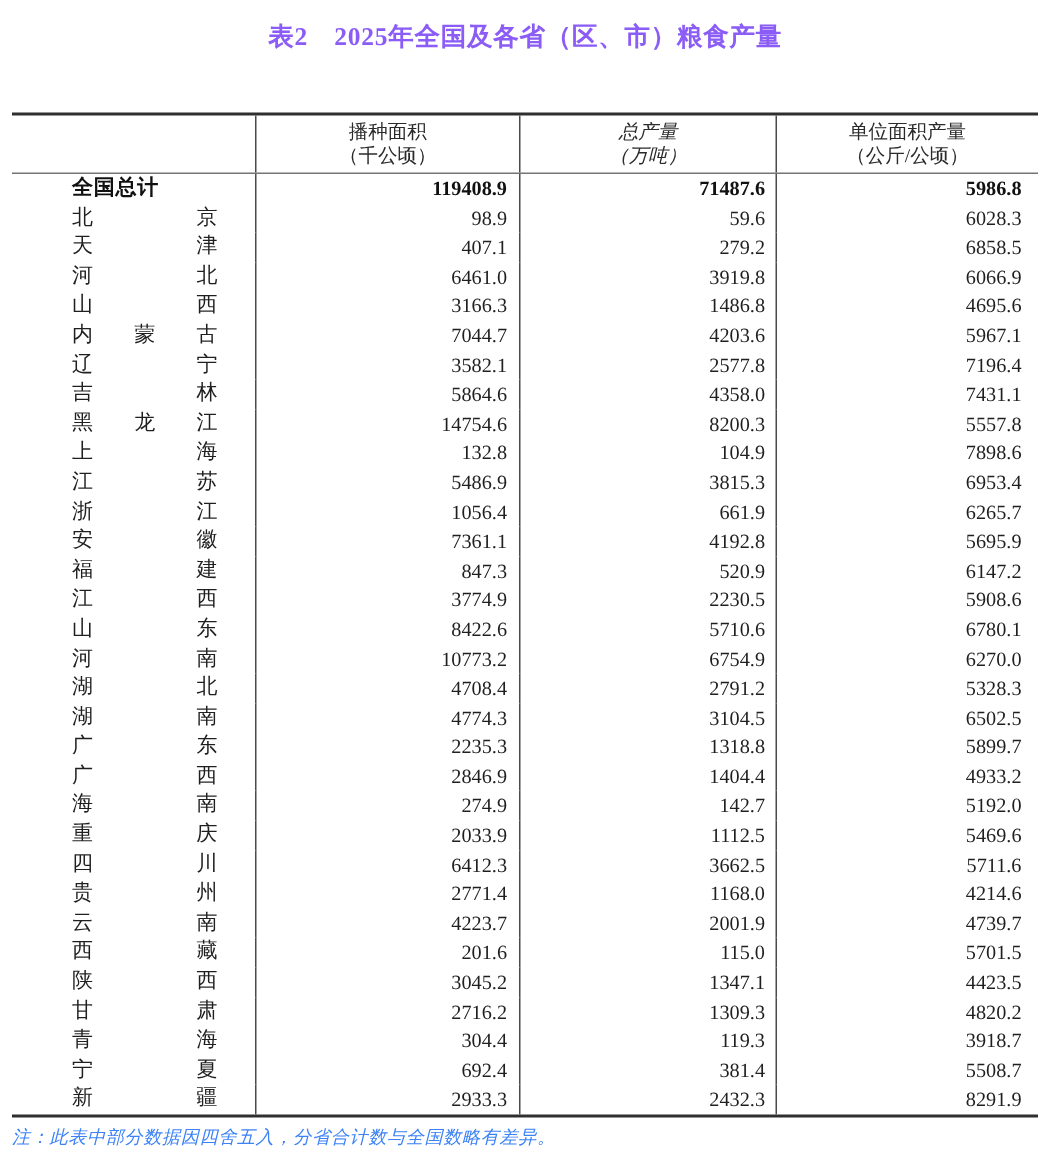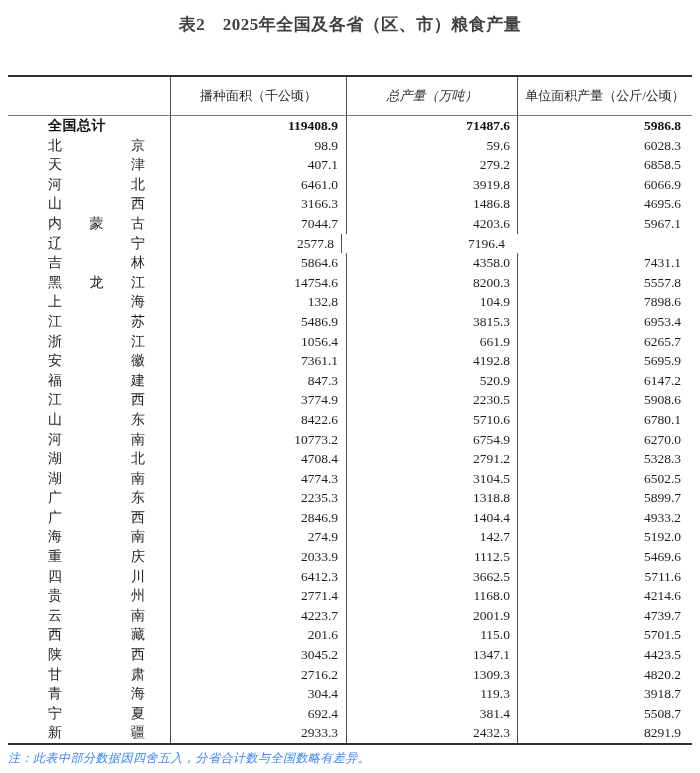--- a/index.html
+++ b/index.html
@@ -12,38 +12,38 @@
     color: #1f1f1f;
     overflow: hidden;
   }
   .title {
     margin: 14px 0 0 0;
     text-align: center;
     font-size: 17px;
     font-weight: bold;
     letter-spacing: 0.5px;
     line-height: 22px;
-    color: #404040;
+    color: #8b5cf6;
   }
   .table {
     margin: 39px 0 0 8px;
     width: 684px;
     border-top: 2.5px solid #2f2f2f;
     border-bottom: 2.5px solid #2f2f2f;
     box-sizing: content-box;
   }
   .thead {
     display: flex;
     height: 38px;
     border-bottom: 1.5px solid #757575;
   }
   .th {
     box-sizing: border-box;
     display: flex;
-    flex-direction: row;
+    flex-direction: column;
     justify-content: center;
     align-items: center;
     font-size: 13px;
     line-height: 16.5px;
     color: #2a2a2a;
   }
   .c1 { width: 162px; }
   .c2 { width: 176px; }
   .c3 { width: 171px; font-style: italic; }
   .c4 { width: 175px; }
@@ -156,20 +156,21 @@
           </div>
           <div class="td num n1">7044.7</div>
           <div class="td num n2">4203.6</div>
           <div class="td num n3">5967.1</div>
         </div>
         <div class="tr">
           <div class="td name">
             <span>辽</span>
             <span>宁</span>
           </div>
+          <div class="td num n1">3582.1</div>
           <div class="td num n2">2577.8</div>
           <div class="td num n3">7196.4</div>
         </div>
         <div class="tr">
           <div class="td name">
             <span>吉</span>
             <span>林</span>
           </div>
           <div class="td num n1">5864.6</div>
           <div class="td num n2">4358.0</div>

